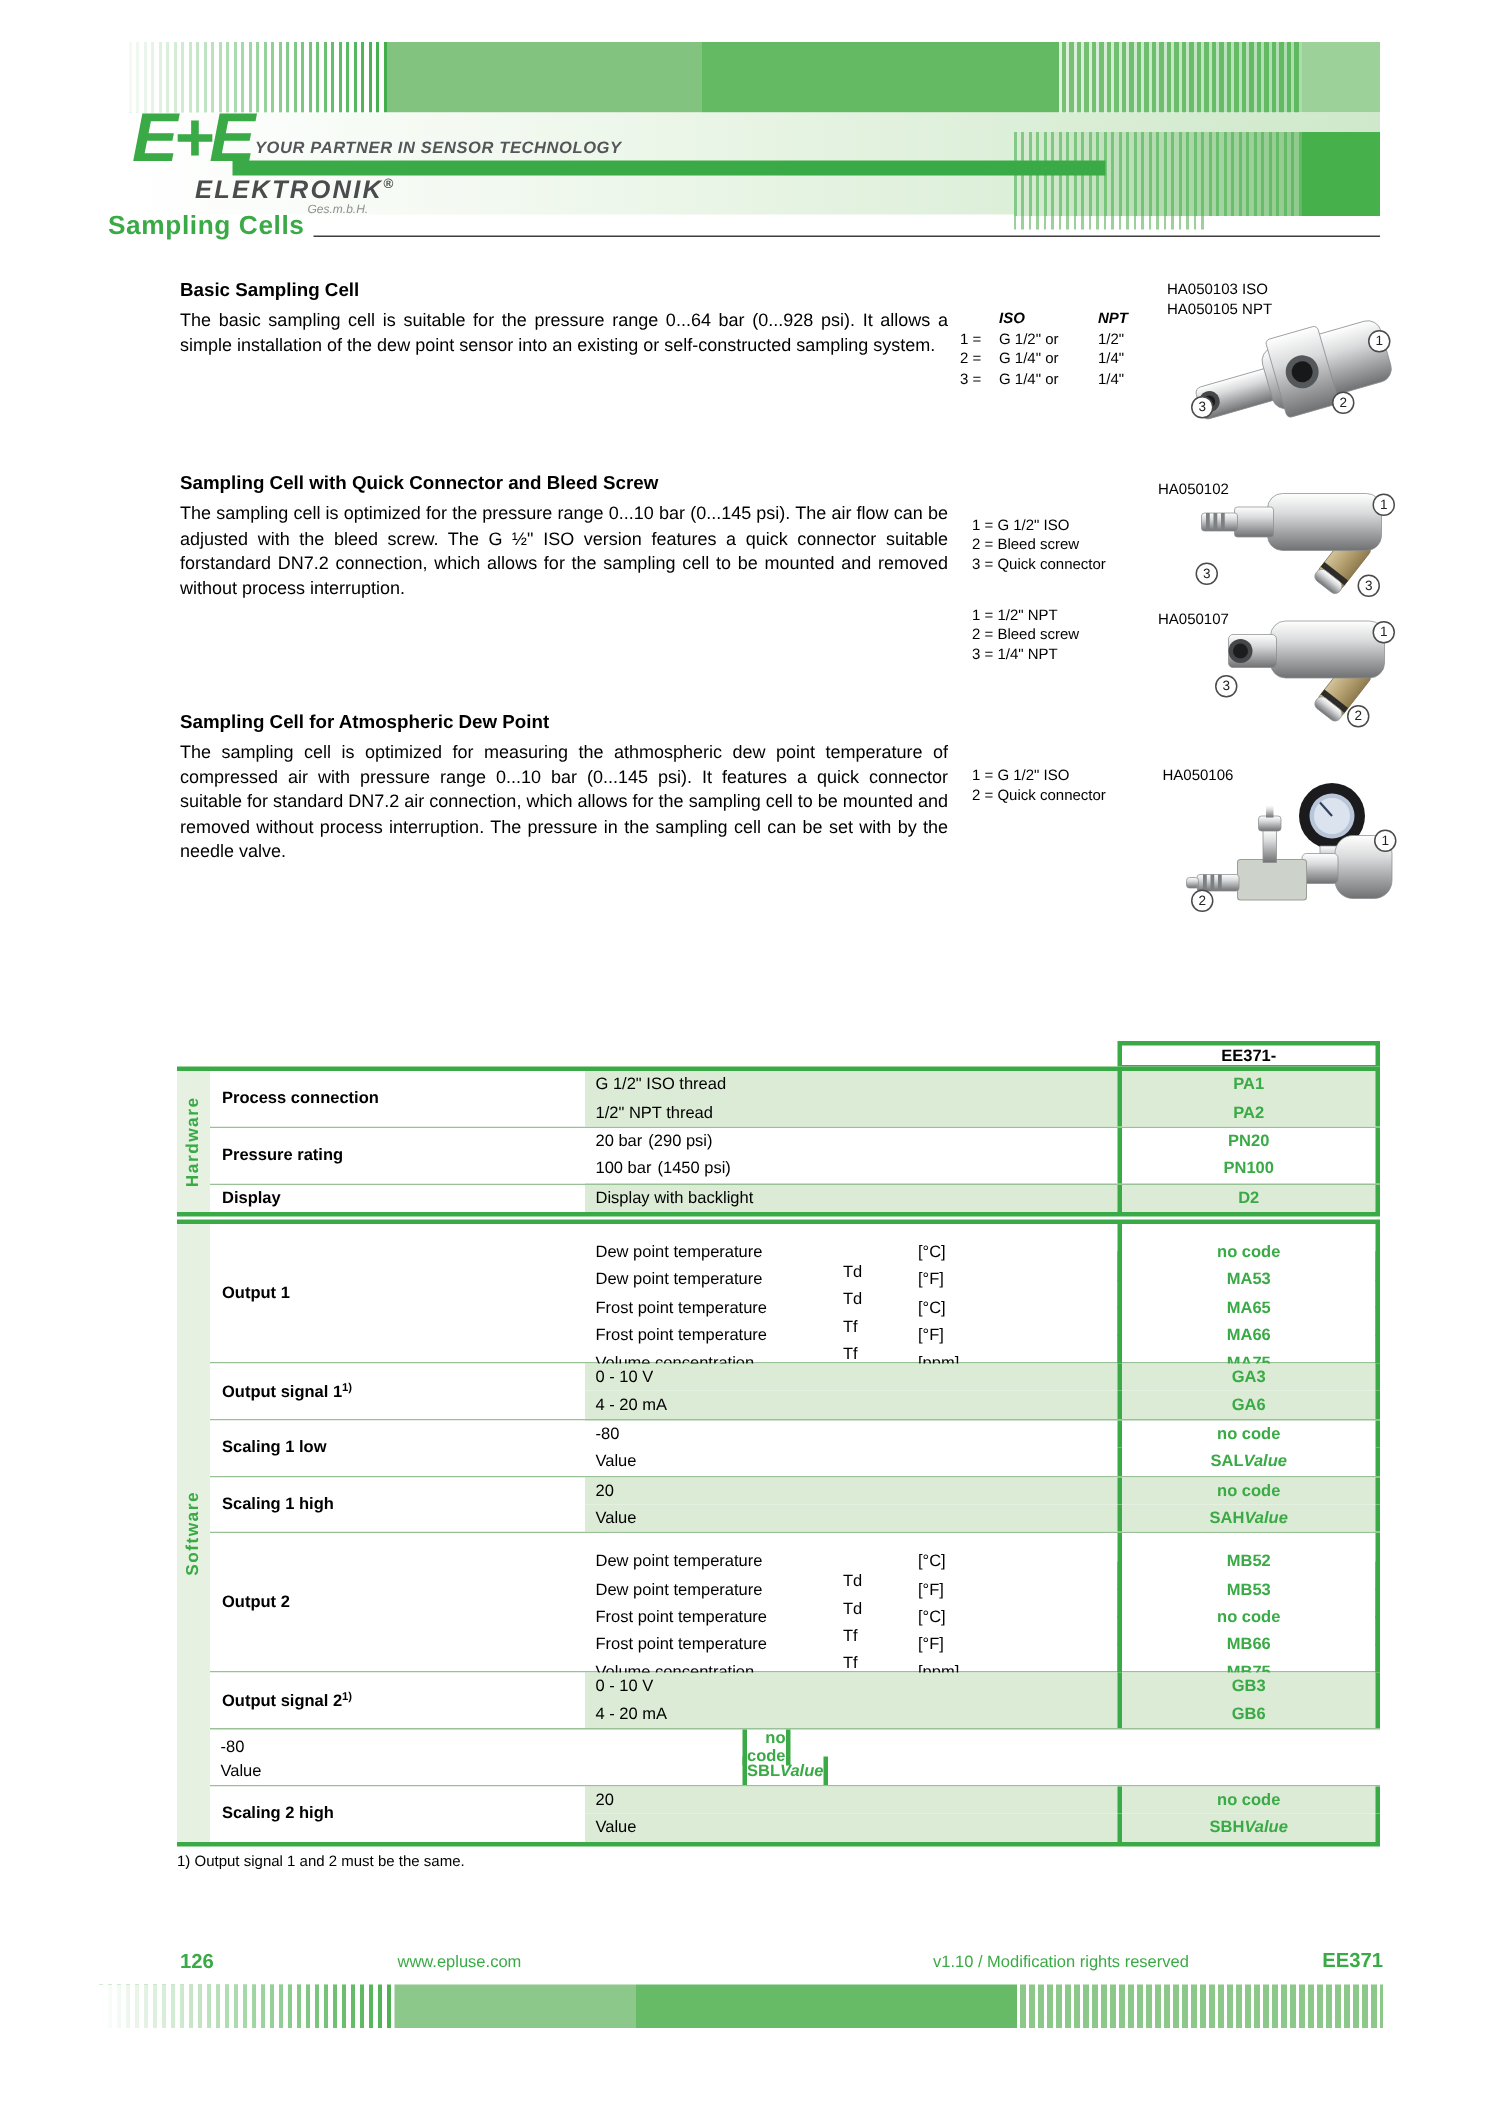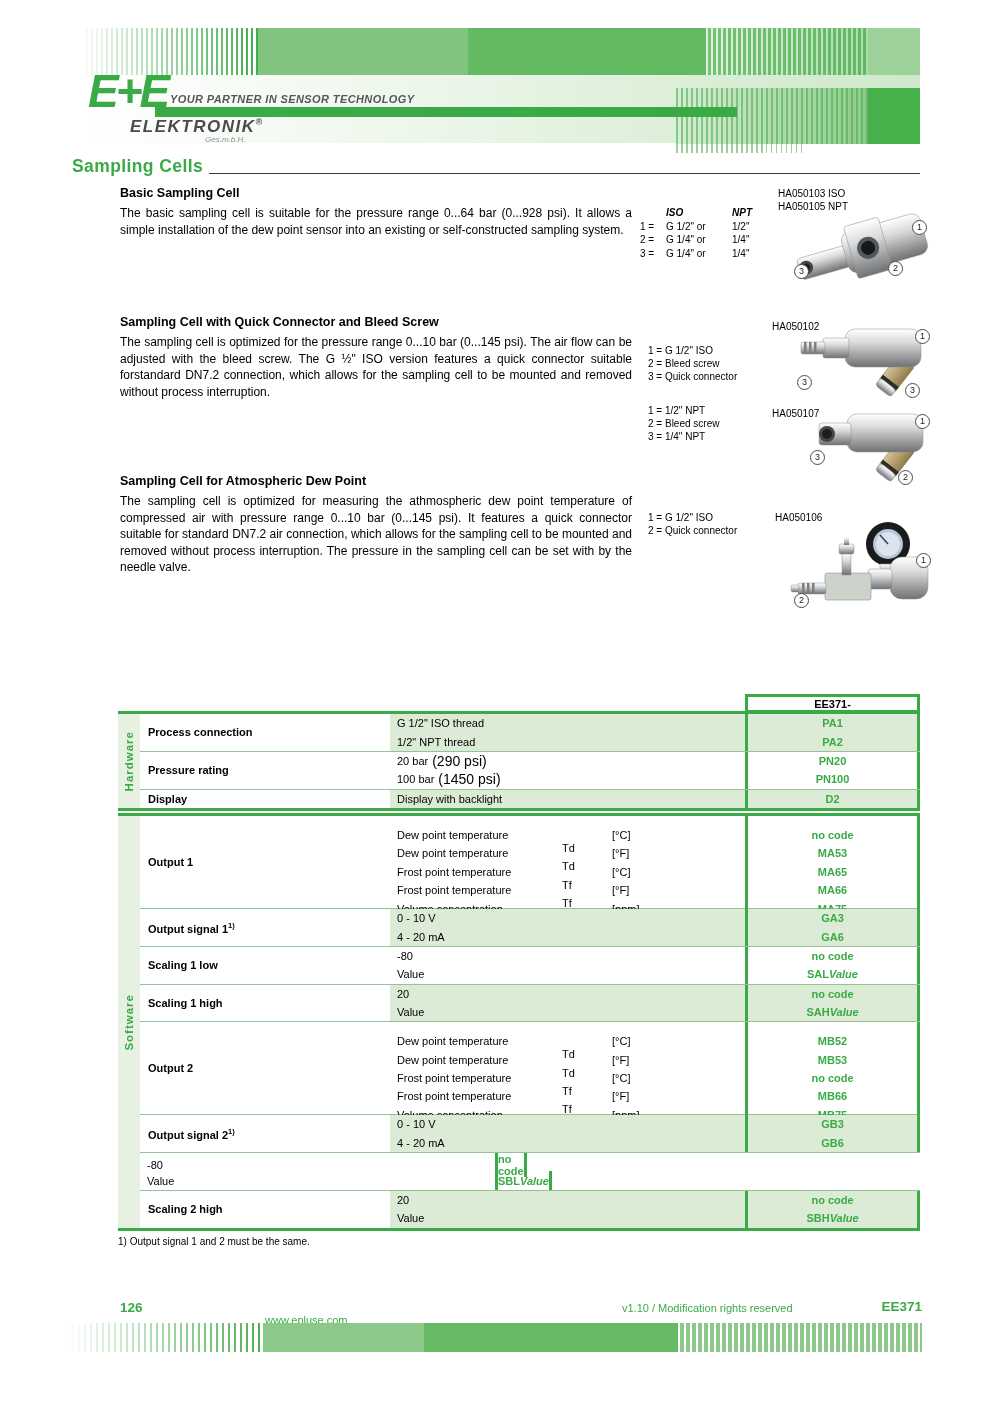--- a/index.html
+++ b/index.html
@@ -72,26 +72,26 @@
       font-weight:bold;font-size:11.5px;letter-spacing:1px;}
   .og-group{display:grid;grid-template-columns:250px 1fr;}
   .og-group + .og-group{border-top:1px solid #98c296;}
   .og-label{display:flex;align-items:center;padding-left:8px;font-size:11px;background:#fff;}
   .og-label b{font-weight:bold;}
   .og-label sup{font-size:7.5px;}
   .og-rows{display:flex;flex-direction:column;}
   .og-row{display:grid;grid-template-columns:355px 1fr;height:18.4px;}
   .tint .og-row{background:#dcebd5;}
   .og-val{display:flex;align-items:center;padding-left:7px;font-size:11px;}
-  .og-val .small{font-size:14px;margin-left:4px;}
+  .og-val .small{font-size:11px;margin-left:4px;}
   .p-name{width:165px;}
   .p-sym{width:50px;margin-top:26px;}
   .og-code{display:flex;align-items:center;justify-content:center;
       border-left:3px solid #3aaa46;border-right:3px solid #3aaa46;
-      color:#3aaa46;font-weight:bold;font-size:11px;}
+      color:#3aaa46;font-weight:bold;font-size:11px;text-align:right;}
   .og-code i{font-style:italic;}
   .footnote{position:absolute;left:118px;top:1236px;font-size:10px;}
 
   
   .ft{position:absolute;color:#3aaa46;}
   .ft.b{font-weight:bold;font-size:13.5px;}
   .ft.r{font-size:11px;}
   .footer-bar{position:absolute;left:66px;top:1323px;width:856px;height:29px;display:flex;}
   .fb1{width:197px;background:
       linear-gradient(90deg,rgba(255,255,255,1),rgba(255,255,255,0)),
@@ -136,21 +136,21 @@
   <div class="logo-band"></div>
   <div class="right-stripes"></div>
   <div class="right-block"></div>
   <div class="comb"></div>
   <div class="tag-bar"></div>
   <div class="logo-ee">E+E</div>
   <div class="tagline">YOUR PARTNER IN SENSOR TECHNOLOGY</div>
   <div class="company"><span>ELEKTRONIK</span><sup>®</sup></div>
   <div class="gesmbh">Ges.m.b.H.</div>
 
-  <div class="sec-head" style="top:156px;">
+  <div class="sec-head" style="top:140px;">
     <span class="t">Sampling Cells</span>
     <span class="rule"></span>
   </div>
 
   <div class="sub-head" style="top:186px;">Basic Sampling Cell</div>
   <div class="body-text" style="top:205px;">The basic sampling cell is suitable for the pressure range 0...64 bar (0...928 psi). It allows a simple installation of the dew point sensor into an existing or self-constructed sampling system.</div>
 
   <div class="legend-basic">
     <div></div>
     <div class="h">ISO</div>
@@ -604,21 +604,21 @@
               </div>
             </div>
           </div>
         </div>
       </div>
   </div>
 
   <div class="footnote">1) Output signal 1 and 2 must be the same.</div>
 
   <div class="ft b" style="left:120px;top:1300px;">126</div>
-  <div class="ft r" style="left:265px;top:1302px;margin-top:12px;">www.epluse.com</div>
+  <div class="ft r" style="left:265px;top:1302px;">www.epluse.com</div>
   <div class="ft r" style="left:622px;top:1302px;text-align:center;">v1.10 / Modification rights reserved</div>
   <div class="ft b" style="right:70px;left:auto;top:1299px;">EE371</div>
 
   <div class="footer-bar">
     <div class="fb1"></div>
     <div class="fb2"></div>
     <div class="fb3"></div>
     <div class="fb4"></div>
   </div>
 

